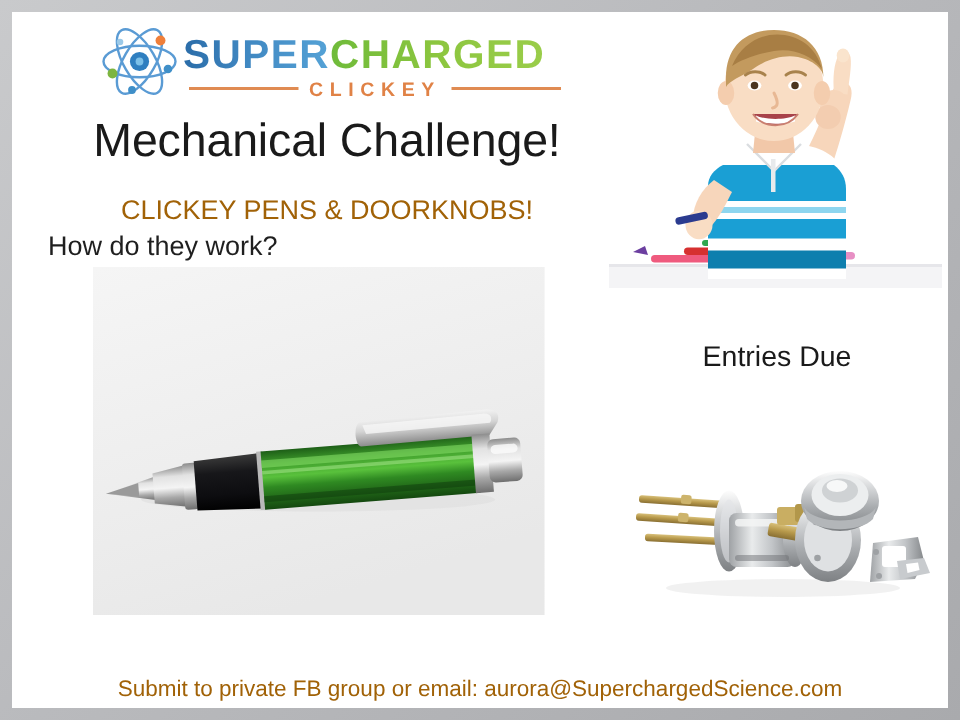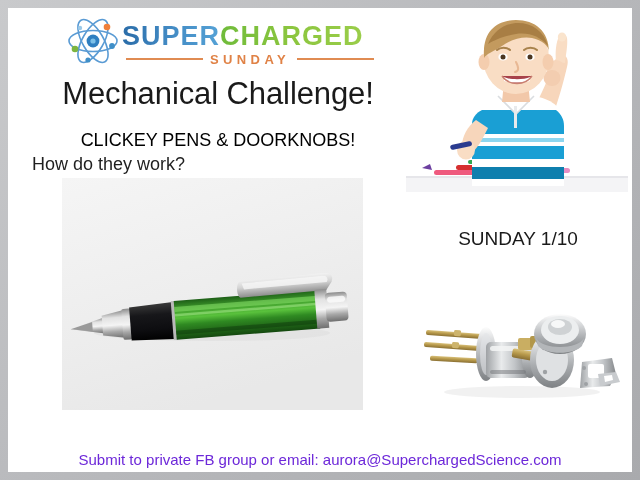--- a/index.html
+++ b/index.html
@@ -103,21 +103,21 @@
     letter-spacing: -0.1px;
     white-space: nowrap;
   }
   #subtitle-line1 {
     position: absolute;
     left: 24px;
     top: 122px;
     width: 372px;
     text-align: center;
     font-size: 18px;
-    color: #000000;
+    color: #a16207;
     white-space: nowrap;
   }
   #subtitle-line2 {
     position: absolute;
     left: 24px;
     top: 146px;
     width: 372px;
     text-align: left;
     font-size: 18px;
     color: #1f1f1f;
@@ -137,21 +137,21 @@
   #due-date  { font-size: 19px; line-height: 26px; white-space: nowrap; }
 
   
   #footer-text {
     position: absolute;
     left: 20px;
     top: 443px;
     width: 584px;
     text-align: center;
     font-size: 15px;
-    color: #6d28d9;
+    color: #a16207;
     white-space: nowrap;
   }
 
   
   #pen-photo {
     position: absolute;
     left: 54px;
     top: 170px;
     width: 301px;
     height: 232px;
@@ -201,21 +201,21 @@
         <circle cx="9" cy="31" r="3.3" fill="#7db53f"></circle>
         <circle cx="46" cy="28" r="2.9" fill="#3f8fc8"></circle>
         <circle cx="22" cy="42" r="2.6" fill="#3f8fc8"></circle>
         <circle cx="14" cy="10" r="2.2" fill="#9bc9e8"></circle>
       </svg>
 
       <div id="logo-wordmark"><span class="word-super">SUPER</span><span class="word-charged">CHARGED</span></div>
 
       <div id="logo-subline">
         <span class="sub-rule"></span>
-        <span id="logo-science">SUNDAY</span>
+        <span id="logo-science">CLICKEY</span>
         <span class="sub-rule"></span>
       </div>
     </div>
 
     <div id="main-title">Mechanical Challenge!</div>
     <div id="subtitle-line1">CLICKEY PENS &amp; DOORKNOBS!</div>
     <div id="subtitle-line2">How do they work?</div>
 
     <div id="boy-photo">
       <svg viewBox="0 0 222 182" width="222" height="182">
@@ -278,21 +278,21 @@
 
         <path d="M110 52 C113 58 113 61 109 62" stroke="#e8b894" stroke-width="2" fill="none" stroke-linecap="round"></path>
 
         <path d="M96 66 C103 76 119 76 126 66 Z" fill="#a8424a"></path>
         <path d="M98 67 C104 70 118 70 124 67 L124 71 C118 73 104 73 98 71 Z" fill="#ffffff"></path>
         <path d="M96 66 C103 76 119 76 126 66" stroke="#c97f70" stroke-width="1.4" fill="none"></path>
       </svg>
     </div>
 
     <div id="due-block">
-      <div id="due-date">SUNDAY  1/10</div>
+      <div id="due-label">Entries Due</div>
     </div>
 
     <div id="pen-photo">
       <svg viewBox="0 0 301 232" width="301" height="232">
         <defs>
           <linearGradient id="penBg" x1="0" y1="0" x2="0.4" y2="1">
             <stop offset="0%" stop-color="#f5f5f5"></stop>
             <stop offset="55%" stop-color="#eeeeee"></stop>
             <stop offset="100%" stop-color="#e8e8e8"></stop>
           </linearGradient>

